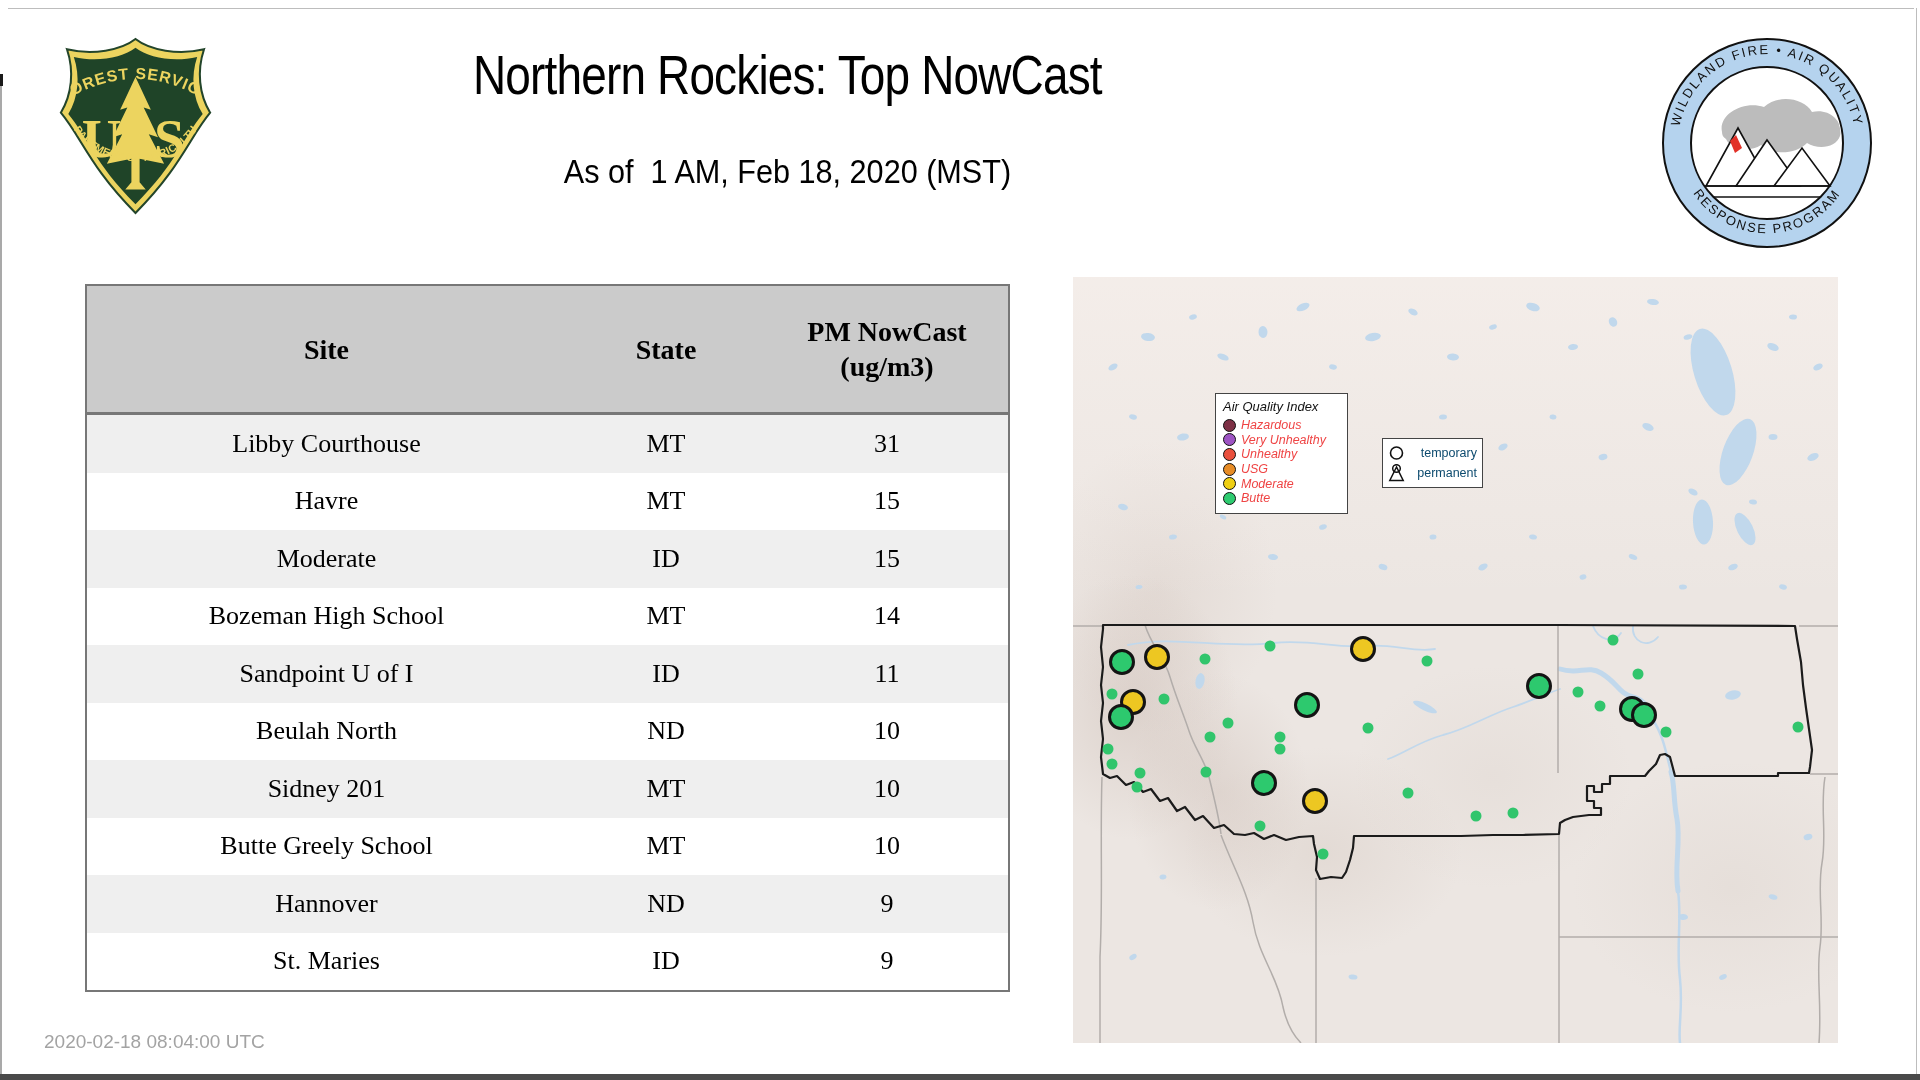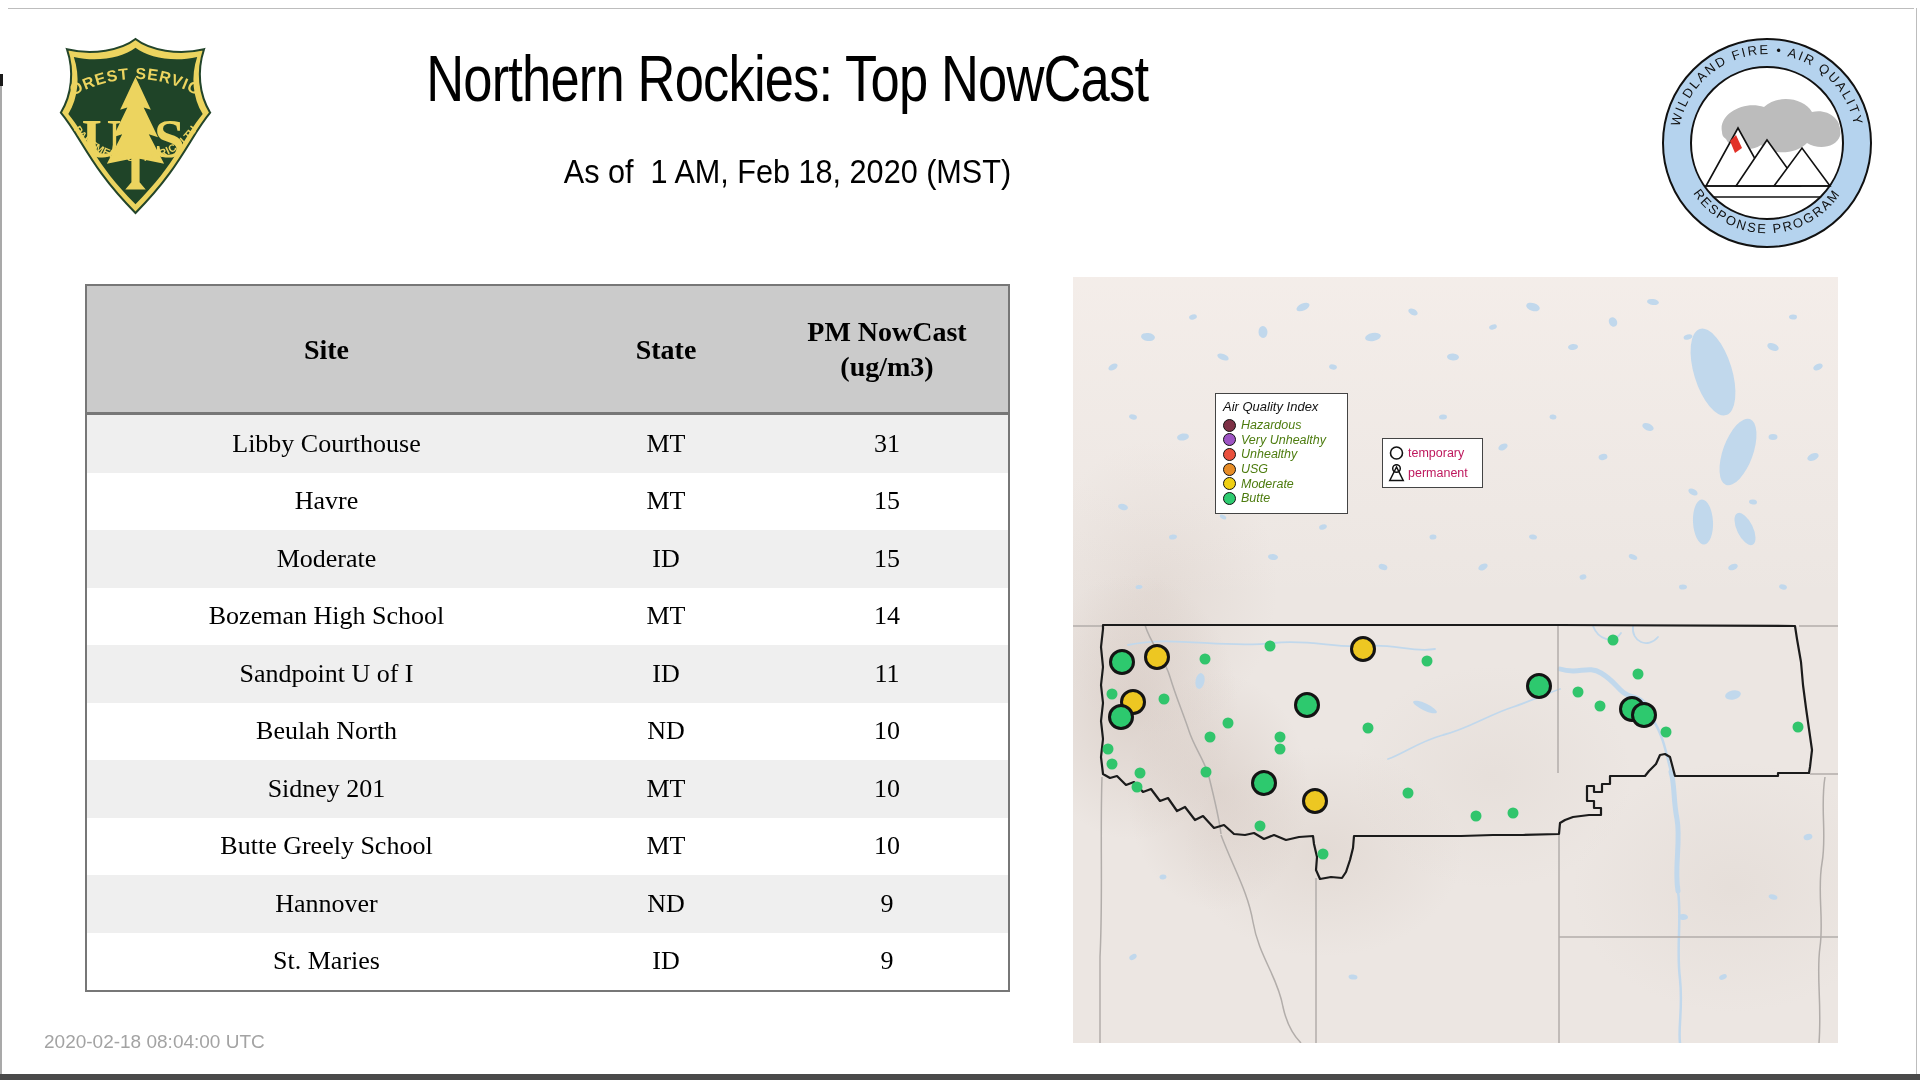--- a/index.html
+++ b/index.html
@@ -7,21 +7,21 @@
         font-family:"Liberation Sans",sans-serif;}
   
   .hairline-top{position:absolute;left:8px;top:8px;width:1906px;height:1px;background:#bdbdbd;}
   .hairline-right{position:absolute;left:1916px;top:8px;width:1px;height:1066px;background:#bdbdbd;}
   .edge-tick{position:absolute;left:0;top:74px;width:3px;height:12px;background:#1a1a1a;}
   .edge-line{position:absolute;left:0;top:86px;width:2px;height:994px;background:#a9a9a9;}
   .bottombar{position:absolute;left:0;top:1074px;width:1920px;height:6px;background:#4a4a4a;}
 
   
   .title{position:absolute;left:0;top:42px;width:1575px;text-align:center;
-         font-size:64px;color:#000;white-space:pre;}
+         font-size:56px;color:#000;white-space:pre;}
   .title span{display:inline-block;transform:scaleX(.82);letter-spacing:-1px;}
   .subtitle{position:absolute;left:0;top:152px;width:1575px;text-align:center;
             font-size:34px;color:#000;white-space:pre;}
   .subtitle span{display:inline-block;transform:scaleX(.9);}
 
   .usfs-logo{position:absolute;left:53px;top:36px;}
   .wfaqrp-logo{position:absolute;left:1660px;top:36px;}
 
   
   .timestamp{position:absolute;left:44px;top:1031px;font-size:19px;color:#a3a3a3;z-index:1;}
@@ -51,27 +51,27 @@
          radial-gradient(200px 160px at 420px 500px,rgba(198,184,174,.14),transparent 70%);}
   .map svg.base{position:absolute;left:0;top:0;}
   .marker-sm{position:absolute;width:11px;height:11px;border-radius:50%;
              transform:translate(-50%,-50%);}
   .marker-lg{position:absolute;width:26px;height:26px;border-radius:50%;
              border:3px solid #141414;box-sizing:border-box;transform:translate(-50%,-50%);}
 
   .aqi-legend{position:absolute;left:142px;top:116px;width:133px;background:#fff;
               border:1.2px solid #444;box-sizing:border-box;padding:5px 7px 7px 7px;z-index:5;font-style:italic;}
   .aqi-title{font-size:13px;color:#111;margin-bottom:4px;}
-  .aqi-item{display:flex;align-items:center;height:14.6px;font-size:12.5px;color:#4d7c0f;}
+  .aqi-item{display:flex;align-items:center;height:14.6px;font-size:12.5px;color:#ef4444;}
   .aqi-dot{width:11px;height:11px;border-radius:50%;border:1.5px solid #111;
            box-sizing:content-box;margin-right:5px;flex:0 0 auto;}
 
   .mk-legend{position:absolute;left:309px;top:161px;width:101px;height:50px;background:#fff;
              border:1.2px solid #444;box-sizing:border-box;padding:4px 5px;z-index:5;}
-  .mk-row{display:flex;align-items:center;height:20px;font-size:12.5px;color:#be185d;}
+  .mk-row{display:flex;align-items:center;height:20px;font-size:12.5px;color:#0c4a6e;justify-content:space-between;}
   .mk-glyph{width:17px;height:18px;margin-right:3px;flex:0 0 auto;}
 </style>
 </head>
 <body>
 
 <div class="page">
 
   <div class="hairline-top"></div>
   <div class="hairline-right"></div>
   <div class="edge-tick"></div>

